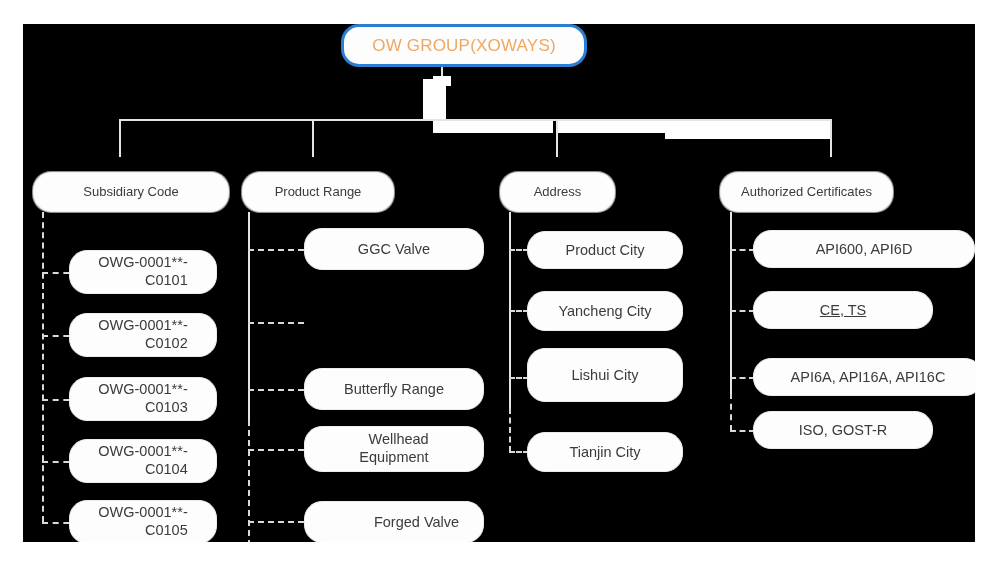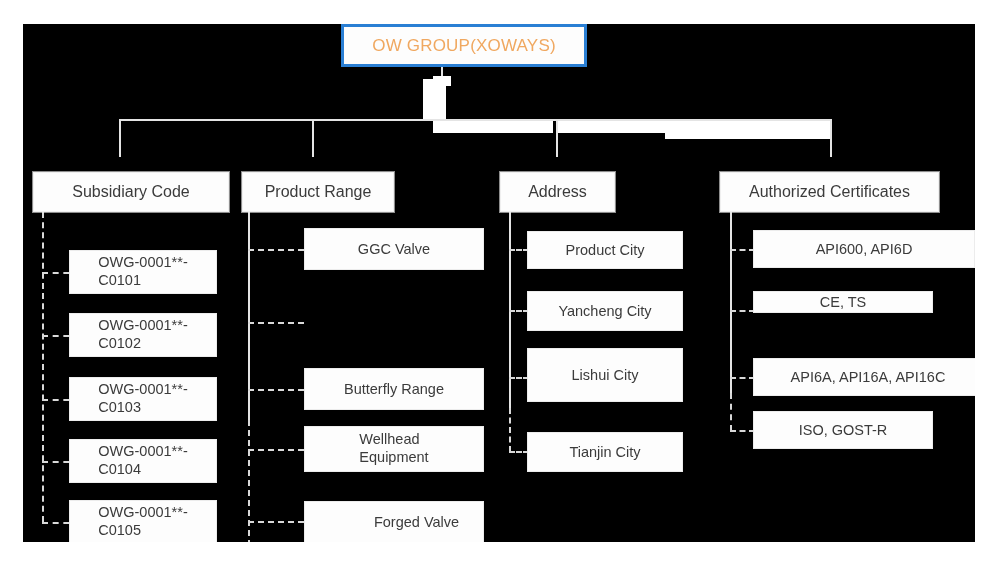--- a/index.html
+++ b/index.html
@@ -29,38 +29,39 @@
 
   
   .node {
     position: absolute;
     box-sizing: border-box;
     background: #fdfdfd;
     color: #3b3b3b;
     display: flex;
     align-items: center;
     justify-content: center;
-    text-align: left;
+    text-align: right;
     line-height: 1.15;
     white-space: pre-line;
     z-index: 6;
+    border-radius: 18px;
   }
 
   
   .root-node {
     border: 3px solid #2a7fd4;
     color: #f0a860;
     font-size: 17px;
     letter-spacing: .2px;
     z-index: 9;
   }
 
   
   .cat-node {
-    font-size: 16px;
+    font-size: 13px;
     border: 1px solid #efefef;
     box-shadow: 0 0 0 1px rgba(235,235,235,.6);
   }
 
   
   .leaf-node {
     font-size: 14.5px;
     border: 1px solid #ececec;
   }
   .leaf-node.two-line { line-height: 1.22; }
@@ -156,30 +157,30 @@
   <div class="ln ln-h-dash" style="left:486px; top:225px; width:20px;"></div>
   <div class="ln ln-h-dash" style="left:486px; top:286px; width:20px;"></div>
   <div class="ln ln-h-dash" style="left:486px; top:353px; width:20px;"></div>
   <div class="ln ln-h-dash" style="left:486px; top:427px; width:20px;"></div>
 
   <div class="node leaf-node" style="left:504px; top:207px; width:156px; height:38px;">Product City</div>
   <div class="node leaf-node" style="left:504px; top:267px; width:156px; height:40px;">Yancheng City</div>
   <div class="node leaf-node" style="left:504px; top:324px; width:156px; height:54px;">Lishui City</div>
   <div class="node leaf-node" style="left:504px; top:408px; width:156px; height:40px;">Tianjin City</div>
 
-  <div class="node cat-node" style="left:697px; top:148px; width:219px; height:40px;">Authorized Certificates</div>
+  <div class="node cat-node" style="left:697px; top:148px; width:173px; height:40px;">Authorized Certificates</div>
 
   <div class="ln ln-v-solid" style="left:707px; top:188px; height:183px;"></div>
   <div class="ln ln-v-dash" style="left:707px; top:369px; height:38px;"></div>
 
   <div class="ln ln-h-dash" style="left:707px; top:225px; width:25px;"></div>
   <div class="ln ln-h-dash" style="left:707px; top:286px; width:25px;"></div>
   <div class="ln ln-h-dash" style="left:707px; top:353px; width:25px;"></div>
   <div class="ln ln-h-dash" style="left:707px; top:406px; width:25px;"></div>
 
   <div class="node leaf-node" style="left:730px; top:206px; width:222px; height:38px;">API600,  API6D</div>
-  <div class="node leaf-node" style="left:730px; top:267px; width:180px; height:22px;">CE, TS</div>
+  <div class="node leaf-node" style="left:730px; top:267px; width:180px; height:38px;text-decoration:underline;">CE, TS</div>
   <div class="node leaf-node" style="left:730px; top:334px; width:230px; height:38px;">API6A, API16A, API16C</div>
   <div class="node leaf-node" style="left:730px; top:387px; width:180px; height:38px;">ISO, GOST-R</div>
 
   <div class="node root-node" style="left:318px; top:0px; width:246px; height:43px;">OW GROUP(XOWAYS)</div>
 
 </div>
 
 </body></html>

